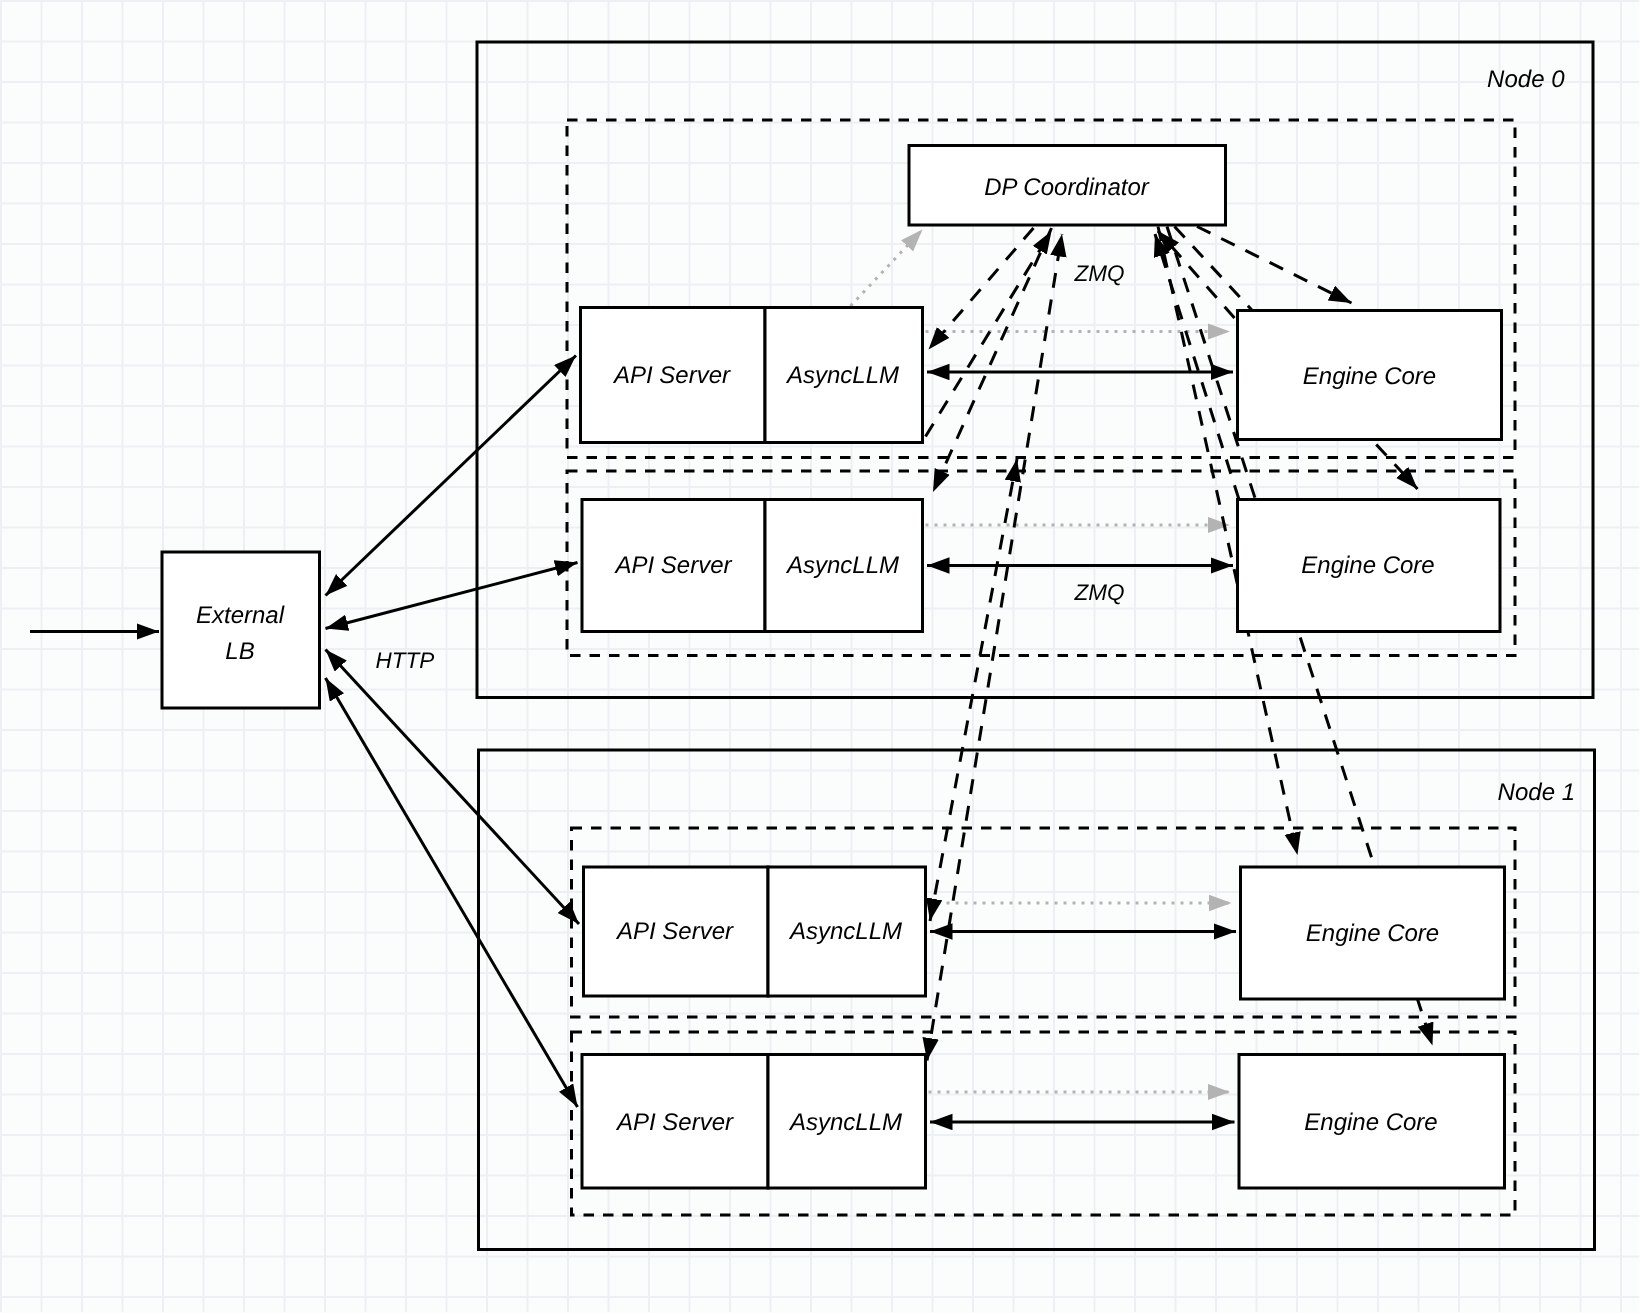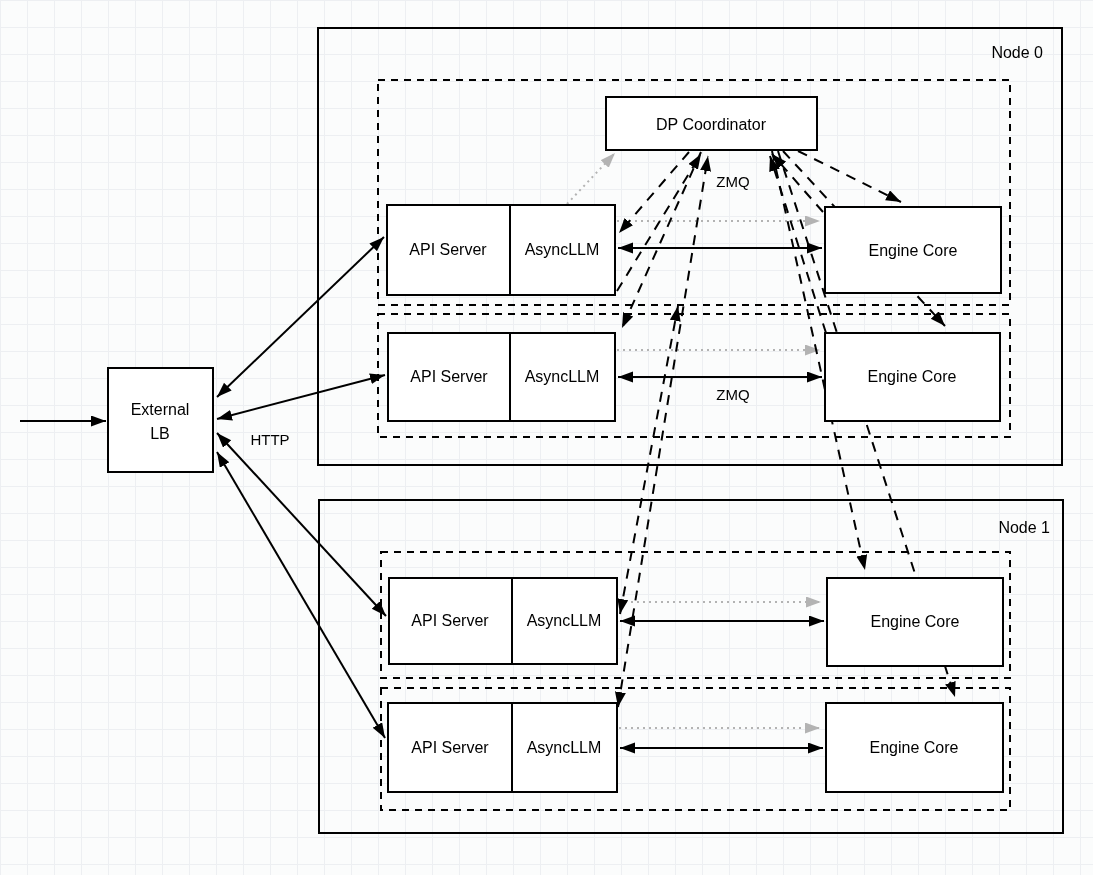--- a/index.html
+++ b/index.html
@@ -6,20 +6,21 @@
   .canvas{
     position:relative;
     width:1093px;height:875px;
     background-color:#fbfcfc;
     background-image:
       linear-gradient(to right, #edeff2 1px, transparent 1px),
       linear-gradient(to bottom, #edeff2 1px, transparent 1px);
     background-size:27px 27px;
     overflow:hidden;
     font-family:"Liberation Sans", sans-serif;
+    font-style:italic;
   }
   svg{position:absolute;left:0;top:0;}
   svg text{
     font-family:"Liberation Sans", sans-serif;
     font-size:16px;
     fill:#000000;
   }
   svg text.small{font-size:15px;}
   .node-rect{fill:none;stroke:#000000;stroke-width:2;}
   .group-rect{fill:none;stroke:#000000;stroke-width:2;stroke-dasharray:7 6;}

